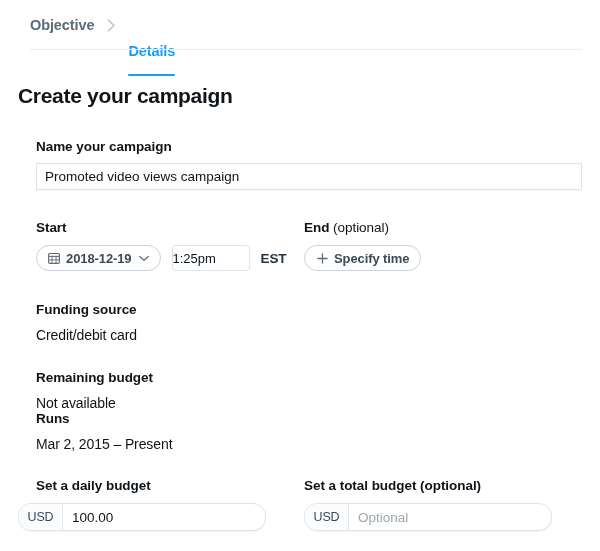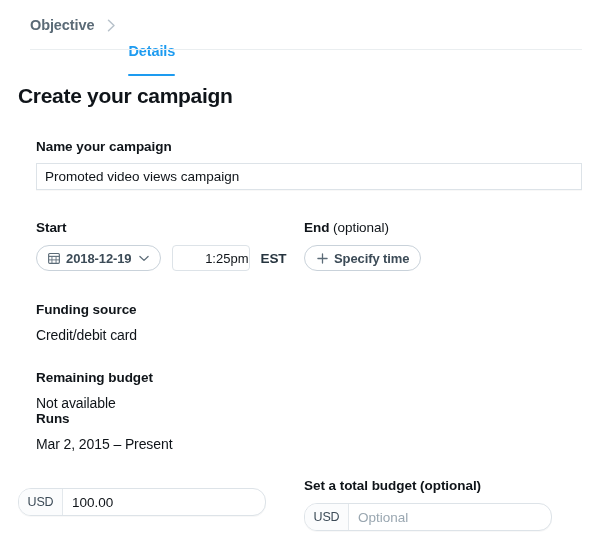--- a/index.html
+++ b/index.html
@@ -144,21 +144,21 @@
   .time-input {
     box-sizing: border-box;
     width: 78px;
     height: 26px;
     border: 1px solid #dde3e8;
     border-radius: 4px;
     background: #fff;
     font-family: "Liberation Sans", sans-serif;
     font-size: 13px;
     color: #0f1419;
-    text-align: right;
+    text-align: left;
     outline: none;
     padding: 0;
   }
   .tz {
     font-size: 13.5px;
     font-weight: bold;
     color: #26343f;
     letter-spacing: -0.1px;
   }
 
@@ -307,20 +307,21 @@
         <div class="value-text" style="margin-top:10px;">Not available</div>
       </div>
       <div>
         <div class="field-label">Runs</div>
         <div class="value-text" style="margin-top:10px;">Mar 2, 2015 – Present</div>
       </div>
     </div>
 
     <div class="row" style="margin-top:26px; align-items:flex-start;">
       <div class="col-left">
+        <div class="field-label">Set a daily budget</div>
         <div class="cur-group daily" style="margin-top:10px; margin-left:-18px;">
           <div class="cur-prefix">USD</div>
           <input class="cur-input" type="text" value="100.00" style="">
         </div>
       </div>
       <div>
         <div class="field-label">Set a total budget (optional)</div>
         <div class="cur-group total" style="margin-top:10px;">
           <div class="cur-prefix">USD</div>
           <input class="cur-input" type="text" placeholder="Optional" style="">

